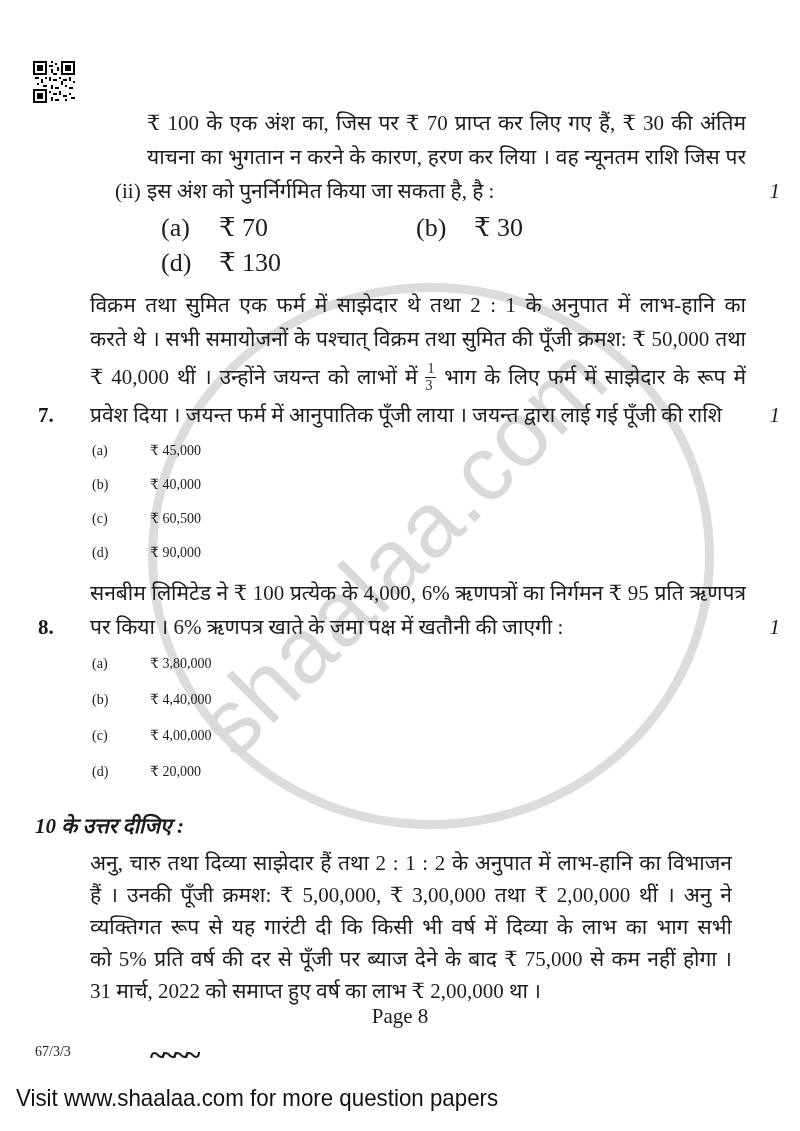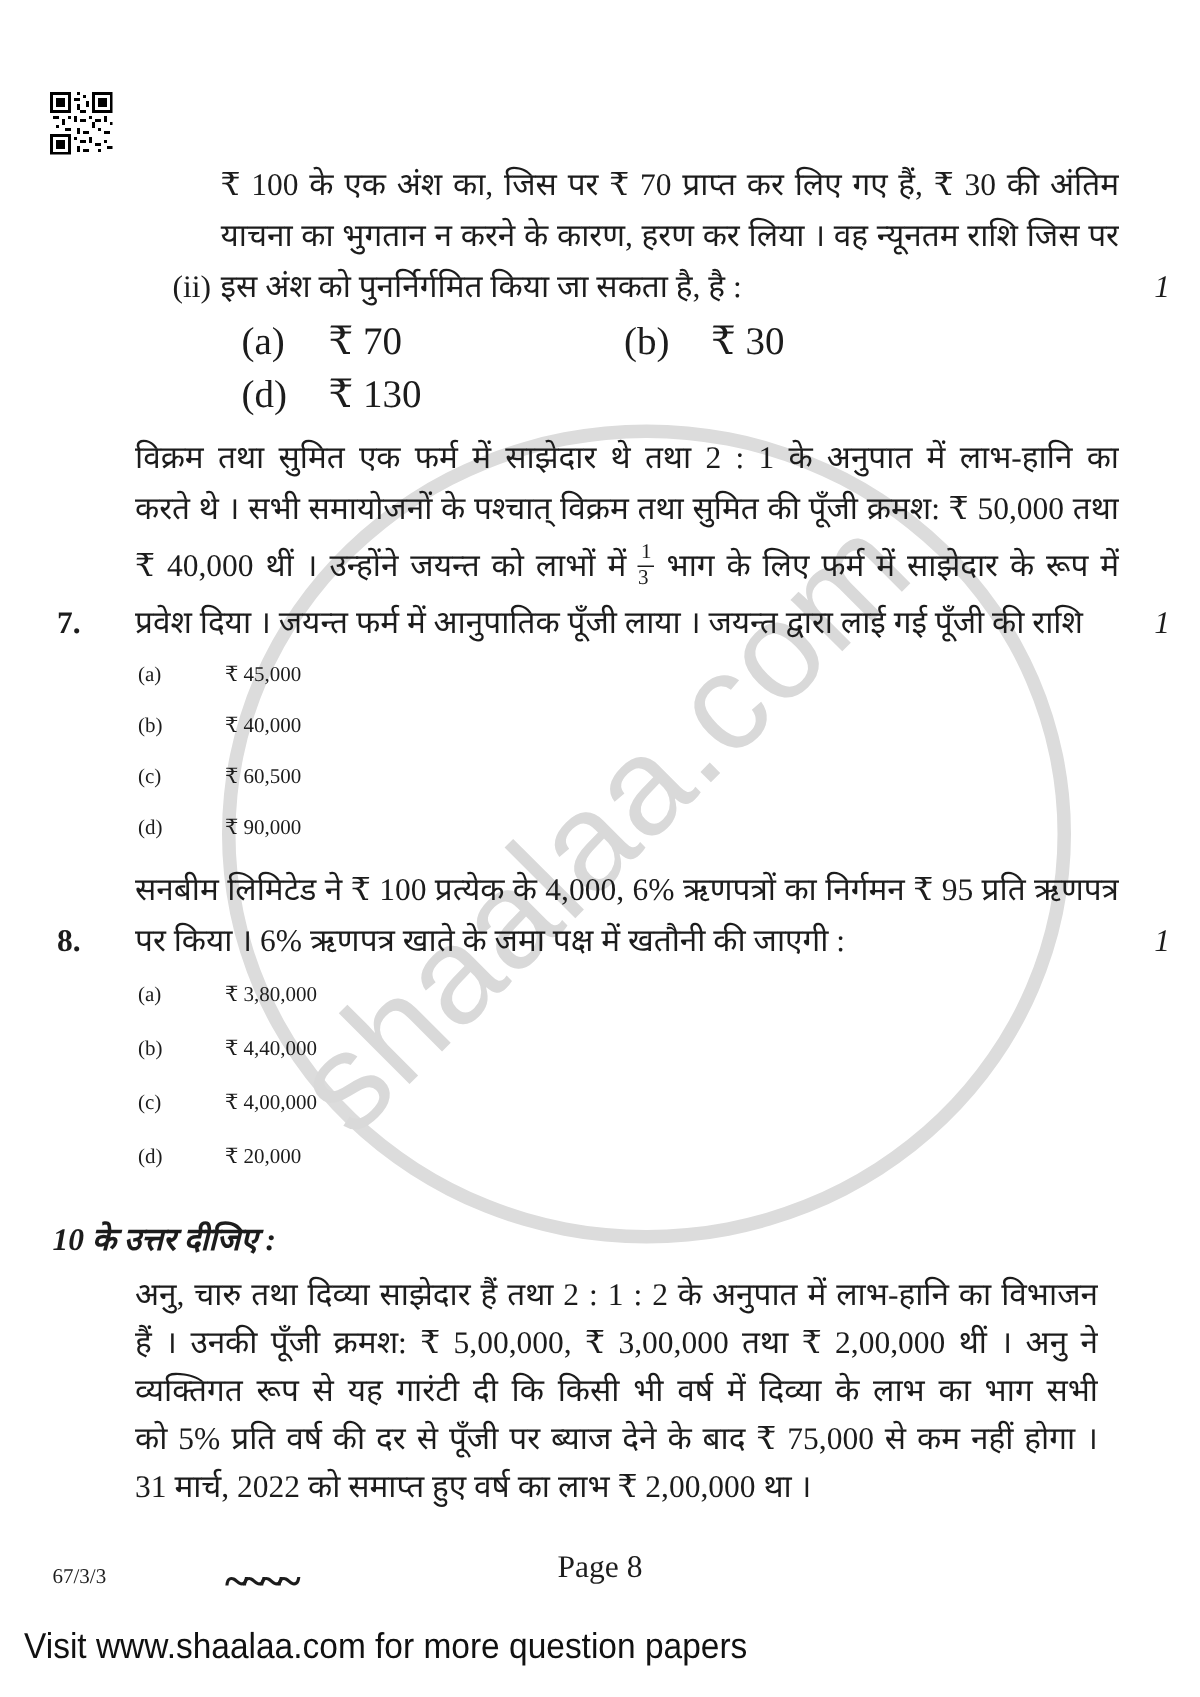--- a/index.html
+++ b/index.html
@@ -51,21 +51,21 @@
   .sec-q8{margin-top:6px;margin-left:38px;}
   .sec-q8opts{margin-top:2px;margin-left:92px;}
   .note{margin:20px 36px 0 35px;font-style:italic;font-weight:700;}
   .note .line{font-size:21px;line-height:33px;height:33px;}
   .para{margin:4px 68px 0 90px;}
   .para .line{font-size:21px;line-height:32px;height:32px;}
   
   .footer-code{position:absolute;left:35px;top:1044px;font-weight:400;font-size:14px;z-index:2;}
   .footer-squiggle{position:absolute;left:150px;top:1038px;font-weight:700;font-size:30px;
                    letter-spacing:-4px;z-index:2;}
-  .footer-page{position:absolute;left:0;right:0;top:1032px;text-align:center;font-size:21px;z-index:2;}
+  .footer-page{position:absolute;left:0;right:0;top:1004px;text-align:center;font-size:21px;z-index:2;}
   .banner{position:absolute;left:16px;top:1084px;z-index:2;
           font-family:"Liberation Sans","DejaVu Sans",sans-serif;font-size:24px;color:#111;
           transform:scaleX(0.93);transform-origin:left center;white-space:nowrap;}
 </style>
 </head>
 <body>
 
 <div class="wm-circle"></div>
 <div class="wm-text">shaalaa.com</div>
 

